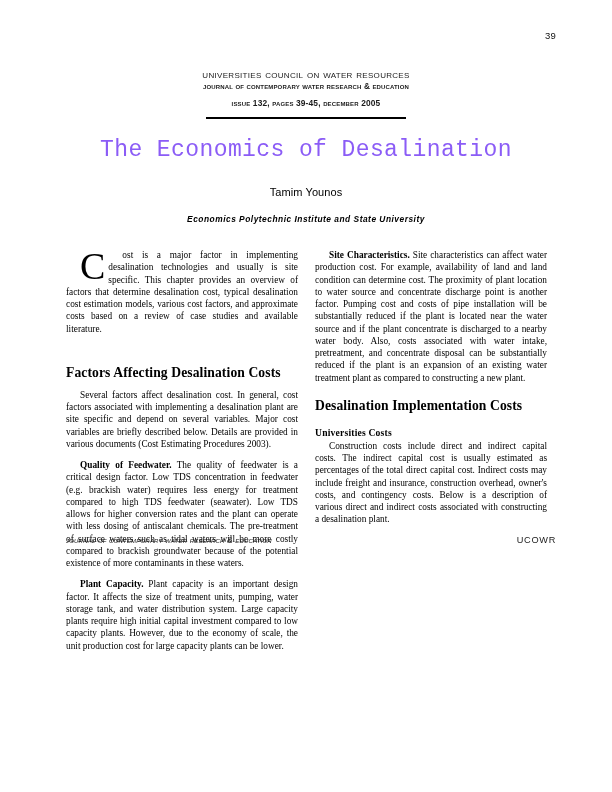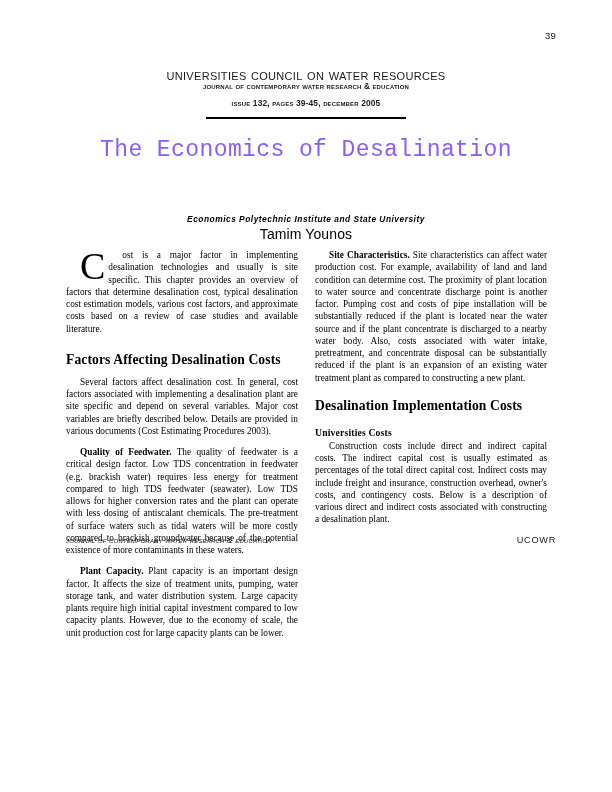--- a/index.html
+++ b/index.html
@@ -44,21 +44,21 @@
     text-align: center;
   }
   .mast-line {
     font-family: "Liberation Sans", "DejaVu Sans", sans-serif;
     font-variant: small-caps;
     text-transform: lowercase;
     color: #1a1a1a;
     white-space: nowrap;
   }
   .mast-1 {
-    font-size: 15px;
+    font-size: 12px;
     letter-spacing: 0.3px;
     line-height: 13px;
   }
   .mast-2 {
     font-size: 8.2px;
     letter-spacing: 0.15px;
     line-height: 11px;
     font-weight: bold;
   }
   .mast-3 {
@@ -88,23 +88,22 @@
     letter-spacing: 0.4px;
     color: #8b5cf6;
   }
   .author {
     position: absolute;
     top: 186px;
     left: 56px;
     right: 56px;
     text-align: center;
     font-family: "Liberation Sans", "DejaVu Sans", sans-serif;
-    font-size: 14px;
+    font-size: 11px;
     letter-spacing: 0.1px;
-    margin-top: 40px;
   }
   .affiliation {
     position: absolute;
     top: 214px;
     left: 56px;
     right: 56px;
     text-align: center;
     font-family: "Liberation Sans", "DejaVu Sans", sans-serif;
     font-size: 8.4px;
     font-weight: bold;
@@ -136,21 +135,21 @@
 
   
   h2.sect {
     margin: 14px 0 8px 0;
     font-size: 13.6px;
     font-weight: bold;
     line-height: 16px;
     letter-spacing: 0.1px;
     text-align: left;
   }
-  h2.sect.first { margin-top: 17px; }
+  h2.sect.first { margin-top: 30px; }
 
   
   h3.subsect {
     margin: 13px 0 1px 0;
     font-size: 9.6px;
     font-weight: bold;
     line-height: 12px;
     letter-spacing: 0.2px;
     text-align: left;
   }

